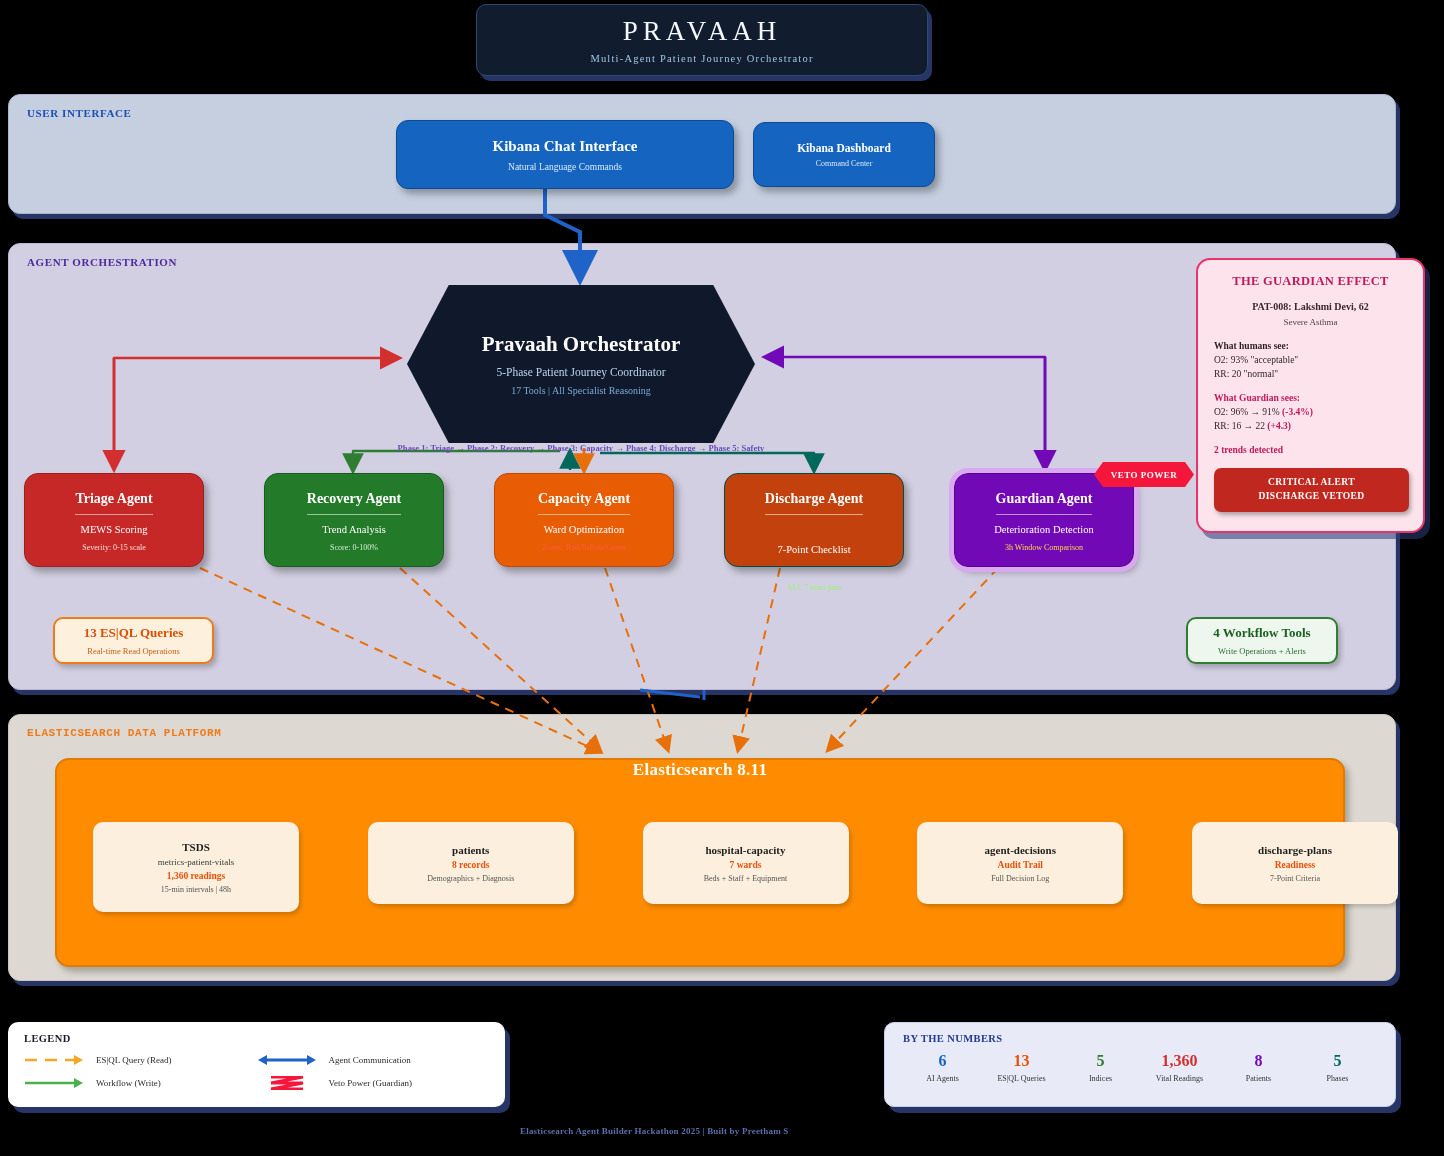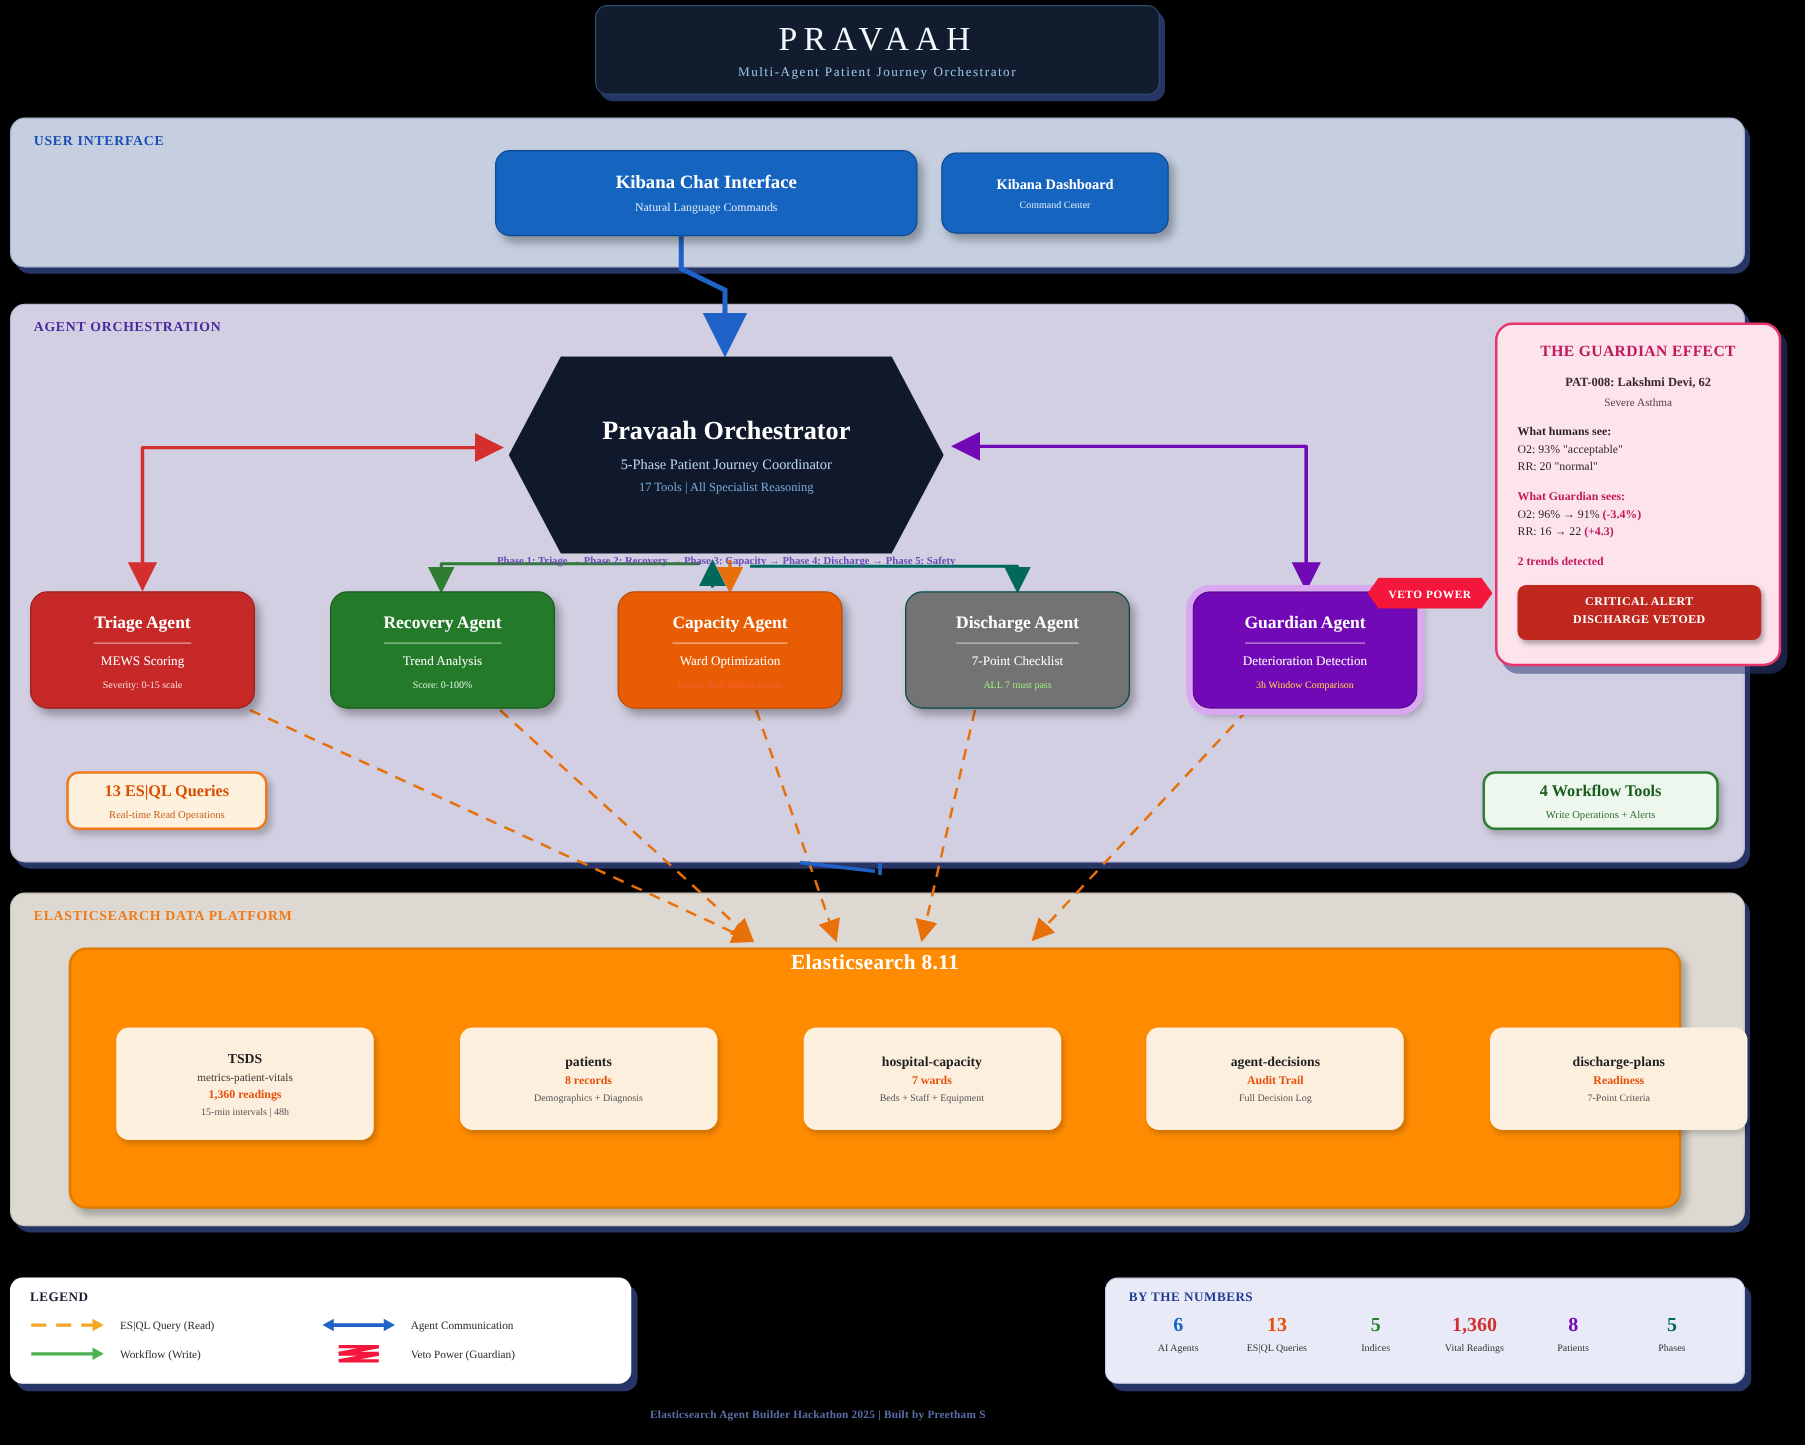--- a/index.html
+++ b/index.html
@@ -40,21 +40,21 @@
   .band-es {
     left: 8px; top: 714px; width: 1388px; height: 267px;
     background: #ddd9d2; border: 1px solid #cbc6bd;
     box-shadow: 4px 5px 0 rgba(45,62,120,.85);
   }
   .band-label {
     position: absolute; font-size: 11px; font-weight: bold; letter-spacing: .6px;
   }
   .lbl-ui   { left: 18px; top: 12px; color: #1b4fb5; }
   .lbl-ag   { left: 18px; top: 12px; color: #4b2a9e; }
-  .lbl-es   { left: 18px; top: 12px; color: #ef7a1a; }
+  .lbl-es   { left: 18px; top: 12px; color: #ef7a1a; font-family: Liberation Mono, monospace; }
 
   
   .node {
     position: absolute; border-radius: 12px;
     display: flex; flex-direction: column; align-items: center; justify-content: center;
     text-align: center; box-shadow: 4px 5px 7px rgba(0,0,0,.30);
   }
   .node .n-title { font-weight: bold; color: #ffffff; }
   .node .n-sub   { color: #dbe8f6; }
 
@@ -101,21 +101,21 @@
   .agent .a-title {
     font-size: 14px; font-weight: bold; color: #fff;
     padding-bottom: 7px; border-bottom: 1.5px solid rgba(255,255,255,.55);
   }
   .agent .a-sub  { font-size: 10.5px; color: #ffffff; margin-top: 9px; }
   .agent .a-meta { font-size: 8px; margin-top: 8px; }
 
   .ag-triage    { left: 24px;   background: #c62828; border: 1px solid #9e1f1f; }
   .ag-recovery  { left: 264px;  background: #237a29; border: 1px solid #195c1e; }
   .ag-capacity  { left: 494px;  background: #e85d04; border: 1px solid #bd4a02; }
-  .ag-discharge { left: 724px;  background: #737373; border: 1px solid #004d44; }
+  .ag-discharge { left: 724px;  background: #c2410c; border: 1px solid #004d44; gap: 20px; }
   .ag-guardian  {
     left: 954px; background: #7209b7; border: 1px solid #56068b;
     outline: 5px solid #d9a8f0; outline-offset: 0px; border-radius: 14px;
   }
 
   .veto-badge {
     position: absolute; left: 1094px; top: 462px; width: 100px; height: 25px;
     background: #f5163b;
     clip-path: polygon(9% 0%, 91% 0%, 100% 50%, 91% 100%, 9% 100%, 0% 50%);
     display: flex; align-items: center; justify-content: center;
@@ -155,21 +155,21 @@
     display:flex; flex-direction:column; align-items:center; justify-content:center;
     box-shadow: 3px 4px 5px rgba(0,0,0,.22);
   }
   .tb-esql {
     left: 26px; top: 617px; width: 161px; height: 47px;
     background: #fdf0dd; border: 2px solid #ef7a1a; margin-left: 27px;
   }
   .tb-esql .tb-t { color:#d94f00; font-size: 13px; font-weight:bold; }
   .tb-esql .tb-s { color:#c4601a; font-size: 8.5px; margin-top: 5px; }
   .tb-wf {
-    left: 1186px; top: 617px; width: 189px; height: 47px;
+    left: 1186px; top: 617px; width: 152px; height: 47px;
     background: #eef7ee; border: 2px solid #2e7d32;
   }
   .tb-wf .tb-t { color:#1b5e20; font-size: 13px; font-weight:bold; }
   .tb-wf .tb-s { color:#2e6b33; font-size: 8.5px; margin-top: 5px; }
 
   
   .es-box {
     position: absolute; left: 55px; top: 758px; width: 1290px; height: 209px;
     background: #ff8c00; border: 2px solid #e07b00; border-radius: 14px;
     box-shadow: 4px 5px 6px rgba(0,0,0,.25);

